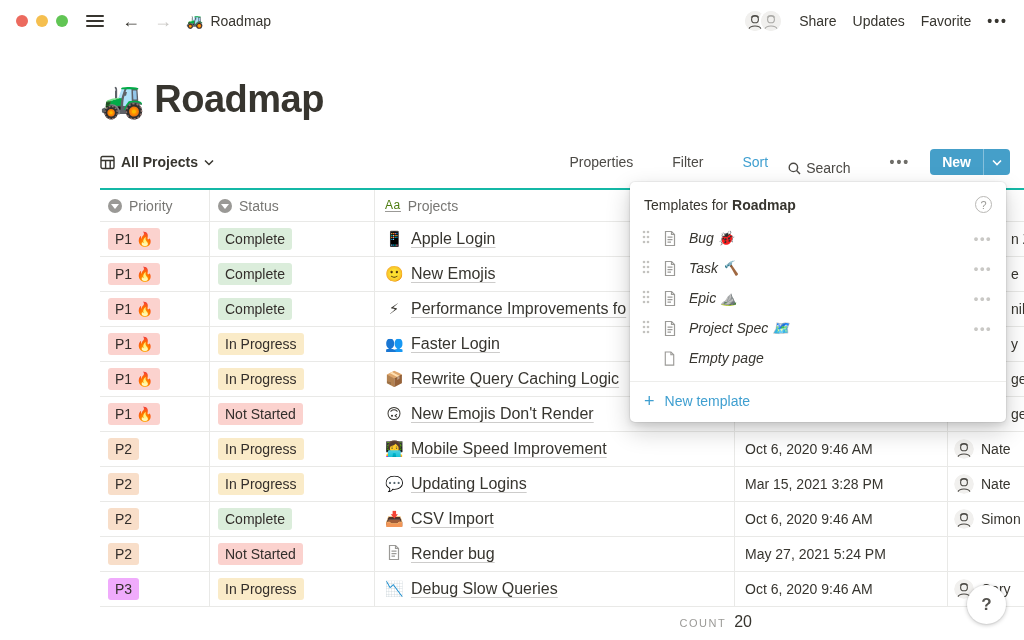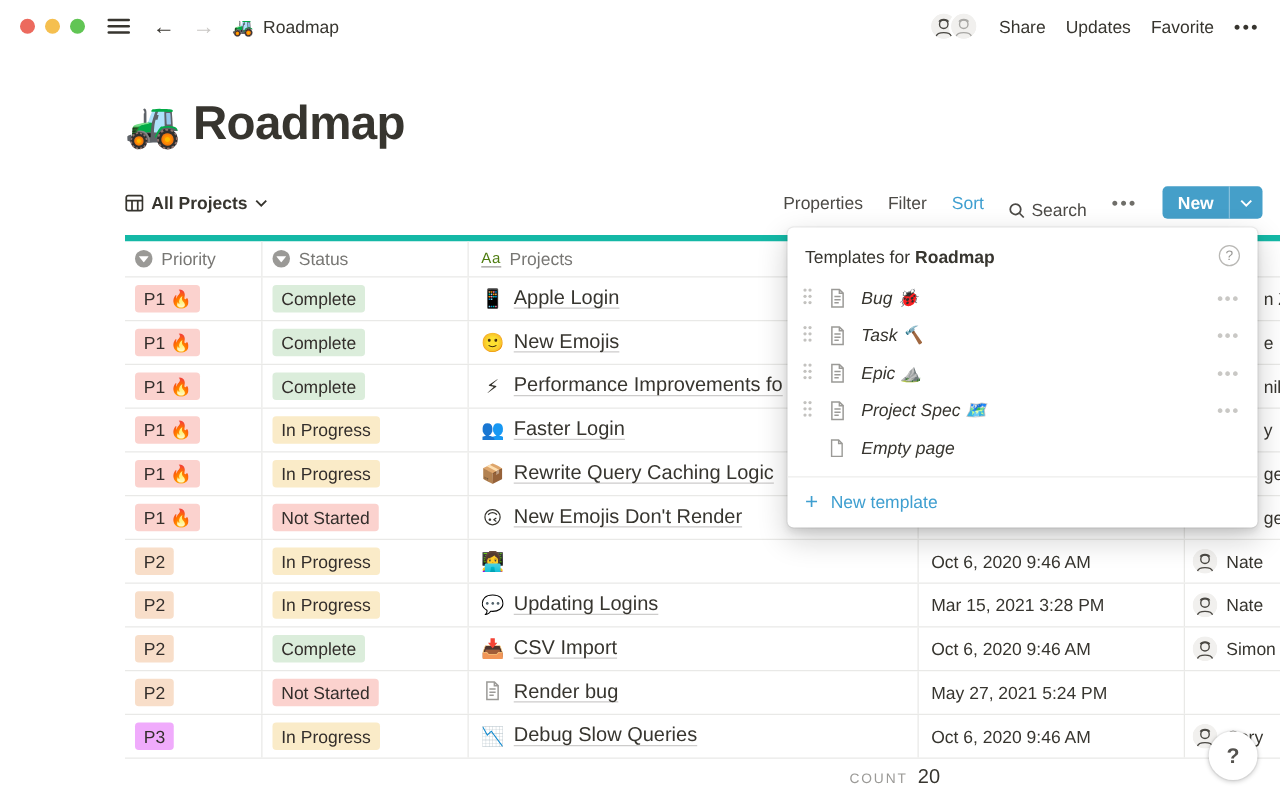--- a/index.html
+++ b/index.html
@@ -26,33 +26,33 @@
 
   
   .page-title { position:absolute; left:100px; top:78px; display:flex; align-items:center; gap:10px;
     font-size:38px; font-weight:700; letter-spacing:-0.5px; }
   .page-title .emoji { font-size:36px; }
 
   
   .toolbar { position:absolute; left:100px; right:14px; top:147px; height:30px; display:flex; align-items:center; }
   .viewsel { display:flex; align-items:center; gap:6px; font-size:14px; font-weight:700; cursor:pointer; }
   .toolbar-right { margin-left:auto; display:flex; align-items:center; gap:20px; font-size:14px; color:#4C4A46; }
-  .tbtn { cursor:pointer; }
+  .tbtn { cursor:pointer;margin-left:19px; }
   .sort-on { color:#3F9FD0; }
   .searchwrap { display:flex; align-items:center; gap:5px; cursor:pointer;margin-top:12px; }
   .toolbar .dots { color:#6F6E69; }
   .newbtn { display:flex; align-items:stretch; border-radius:4px; overflow:hidden; cursor:pointer; }
   .newbtn .main { color:#fff; font-size:14px; font-weight:700; padding:5px 12px; }
   .newbtn .caret { display:flex; align-items:center; padding:0 8px; border-left:1px solid rgba(255,255,255,0.35); }
 
   
   .tbl { position:absolute; left:100px; top:188px; right:0; }
   .tr { display:grid; grid-template-columns:110px 165px 360px 213px 1fr;
     height:35px; border-bottom:1px solid #E9E9E7; }
-  .tr.head { height:34px; border-top:5px solid #14b8a6; color:#787774;text-align:center; }
+  .tr.head { height:34px; border-top:2px solid #14b8a6; color:#787774;text-align:center; }
   .c { display:flex; align-items:center; padding-left:8px; border-right:1px solid #E9E9E7; overflow:hidden; white-space:nowrap; }
   .c.last { border-right:none; padding-left:6px; }
   .head .c { gap:7px; font-size:14px; }
   .selicon { width:14px; height:14px; border-radius:50%; background:#9A9996; color:#fff;
     display:inline-flex; align-items:center; justify-content:center; flex:0 0 auto; }
   .selicon svg { display:block; }
   .aaicon { font-size:12px; color:#4d7c0f; border-bottom:1.5px solid #9B9A97; line-height:1.05; letter-spacing:0.5px; }
   .badge { font-size:14px; line-height:20px; padding:1px 7px; border-radius:3px; color:#332E2B; }
   .proj { gap:8px; padding-left:10px; font-weight:500; cursor:pointer; }
   .proj .picon { width:18px; text-align:center; font-size:15px; flex:0 0 auto; }
@@ -302,20 +302,21 @@
 
   <div class="tr">
     <div class="c">
             <span class="badge" style="background: rgb(248, 222, 201);">P2</span>
           </div>
     <div class="c">
             <span class="badge" style="background: rgb(250, 235, 200);">In Progress</span>
           </div>
     <div class="c proj">
       <span class="picon">👩‍💻</span>
+      <span class="ptitle">Mobile Speed Improvement</span>
     </div>
     <div class="c datec">Oct 6, 2020 9:46 AM</div>
     <div class="c last personc">
             <span class="pav"><svg width="20" height="20" viewBox="0 0 20 20">
                 <circle cx="10" cy="10" r="10" fill="#F1F0EE"></circle>
                 <circle cx="10" cy="8.4" r="3.4" fill="none" stroke="#4A4843" stroke-width="1.1"></circle>
                 <path d="M3.8 18.2c1.2-4.2 11.2-4.2 12.4 0" fill="none" stroke="#4A4843" stroke-width="1.1"></path>
                 <path d="M6.4 6.4c1-2.4 6.2-2.4 7.2 0" fill="none" stroke="#4A4843" stroke-width="1.4"></path>
               </svg></span>
             <span>Nate</span>

